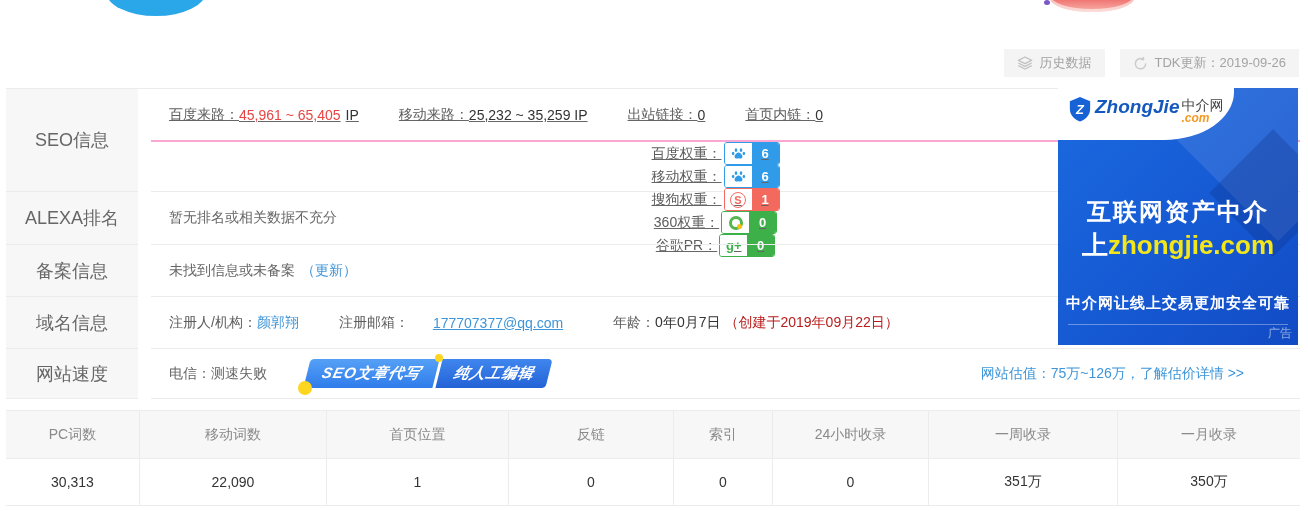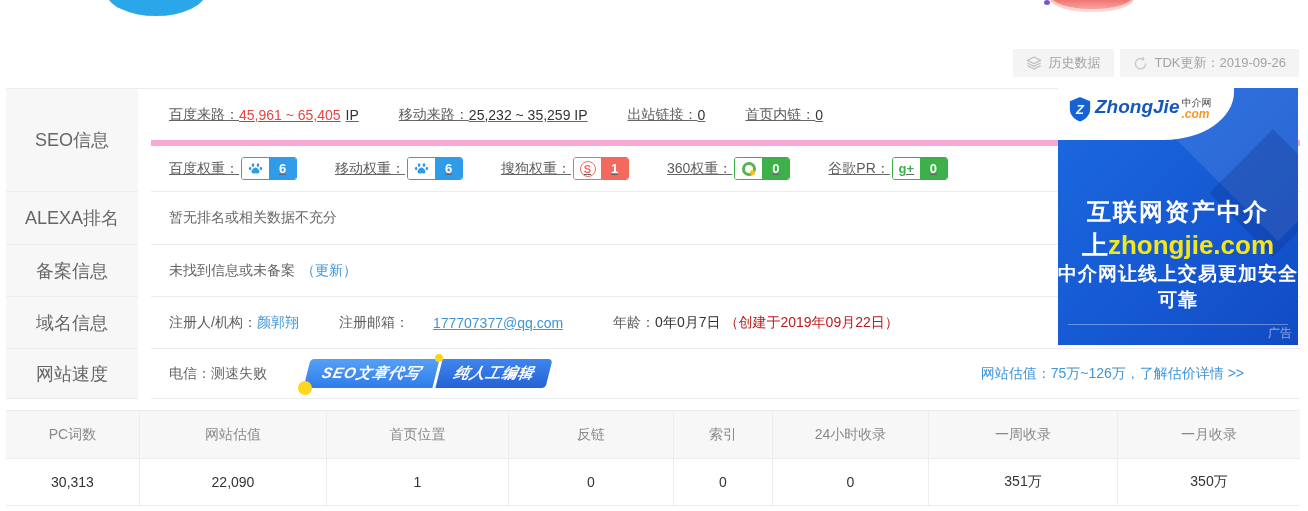--- a/index.html
+++ b/index.html
@@ -9,36 +9,36 @@
   
   .blob-blue { position:absolute; left:106px; top:-33px; width:100px; height:49px;
     border-radius:50%; background:#2aa7e9; }
   .blob-red { position:absolute; left:1050px; top:-16px; width:84px; height:28px;
     border-radius:50%; background:linear-gradient(180deg,#ec5f5f 40%,#f9b2aa);
     box-shadow:inset 0 -3px 0 rgba(255,255,255,.55); }
   .blob-dot { position:absolute; left:1044px; top:0px; width:6px; height:5px;
     border-radius:50%; background:#7a57c9; }
 
   
-  .topbar { position:absolute; top:49px; right:9px; display:flex; gap:6px; }
+  .topbar { position:absolute; top:49px; right:9px; display:flex; gap:15px; }
   .chip { background:#f4f4f4; height:28px; padding:0 13px; display:flex; align-items:center;
     gap:7px; color:#a3a3a3; font-size:13px; cursor:pointer; }
   .chip svg { display:block; }
 
   
   .panel { position:absolute; top:88px; left:6px; width:1294px; border-top:1px solid #ececec; }
   .section { display:flex; align-items:stretch; }
   .cell-label { width:132px; background:#f7f7f7; color:#666; font-size:18px;
     display:flex; align-items:center; justify-content:center; border-bottom:1px solid #ececec; }
   .gutter { width:13px; }
   .cell-content { flex:1; border-bottom:1px solid #ececec; display:flex; align-items:center;
     padding-left:18px; font-size:14px; color:#666; }
   .cell-content.col { flex-direction:column; align-items:stretch; padding-left:0;text-decoration:underline; }
   .subrow { height:51px; display:flex; align-items:center; padding-left:18px; }
-  .subrow + .subrow { border-top:6px solid #f9a8d4; }
+  .subrow + .subrow { border-top:2px solid #f9a8d4;flex-direction:column; }
   .h-alexa { height:53px; } .h-beian { height:52px; } .h-domain { height:52px; } .h-speed { height:50px; }
 
   .lbl { color:#5d5d5d; }
   .val-dark { color:#333; }
   .val-red { color:#e84444; }
   .gap40 { margin-right:40px; }
   a.link { color:#3e95d8; text-decoration:none; cursor:pointer; }
   a.link.u { text-decoration:underline;margin-left:24px; }
   .note { color:#b91c1c; }
 
@@ -75,29 +75,29 @@
   .ad .tri1 { position:absolute; right:-60px; top:-40px; width:160px; height:160px;
     transform:rotate(45deg); background:rgba(255,255,255,.10); }
   .ad .tri2 { position:absolute; right:-20px; top:60px; width:90px; height:90px;
     transform:rotate(45deg); background:rgba(10,40,120,.25); }
   .ad .plate { position:absolute; left:0; top:0; width:176px; height:52px; background:#fff;
     border-radius:0 0 70px 0 / 0 0 48px 0; display:flex; align-items:center; padding:2px 0 8px 10px; }
   .brandwrap { display:flex; align-items:flex-start; }
   .shield { margin-right:3px; }
   .brand { color:#1457bd; font-size:19px; font-weight:bold; font-style:italic; letter-spacing:0; }
   .brand-side { display:flex; flex-direction:column; line-height:1; margin-left:2px; margin-top:2px; }
-  .brand-cn { color:#444; font-size:10px; }
+  .brand-cn { color:#444; font-size:14px; }
   .brand-com { color:#f59a23; font-size:12px; font-weight:bold; font-style:italic; }
   .ad-line1 { position:absolute; left:0; right:0; top:108px; text-align:center; color:#fff;
     font-size:24px; font-weight:bold; letter-spacing:2px; }
   .ad-line2 { position:absolute; left:0; right:0; top:140px; text-align:center;
     font-size:26px; font-weight:bold; color:#fff; }
   .ad-line2 .yellow { color:#f3e71c; }
   .ad-line3 { position:absolute; left:0; right:0; bottom:32px; text-align:center; color:#fff;
-    font-size:19px; font-weight:bold; letter-spacing:1px; }
+    font-size:15px; font-weight:bold; letter-spacing:1px; }
   .ad-sep { position:absolute; left:10px; right:10px; bottom:20px; height:1px; background:rgba(255,255,255,.35); }
   .ad-tag { position:absolute; right:6px; bottom:3px; color:rgba(255,255,255,.5); font-size:12px;margin-left:11px; }
 
   
   .stats { position:absolute; top:410px; left:6px; width:1294px; border-top:1px solid #ececec;
     border-bottom:1px solid #ececec; }
   .trow { display:grid; grid-template-columns:133px 187px 182px 165px 99px 156px 189px 1fr; }
   .thead { background:#f7f7f7;text-align:right; }
   .thead .tcell { height:48px; color:#8a8a8a; border-bottom:1px solid #ececec; }
   .tbody .tcell { height:46px; color:#333; }
@@ -281,21 +281,21 @@
   <div class="ad-line1">互联网资产中介</div>
   <div class="ad-line2"><span>上</span><span class="yellow">zhongjie.com</span></div>
   <div class="ad-line3">中介网让线上交易更加安全可靠</div>
   <div class="ad-sep"></div>
   <div class="ad-tag">广告</div>
 </div>
 
 <div class="stats">
   <div class="trow thead">
     <div class="tcell">PC词数</div>
-    <div class="tcell">网站估值</div>
+    <div class="tcell">移动词数</div>
     <div class="tcell">首页位置</div>
     <div class="tcell">反链</div>
     <div class="tcell">索引</div>
     <div class="tcell">24小时收录</div>
     <div class="tcell">一周收录</div>
     <div class="tcell">一月收录</div>
   </div>
   <div class="trow tbody">
     <div class="tcell">30,313</div>
     <div class="tcell">22,090</div>

